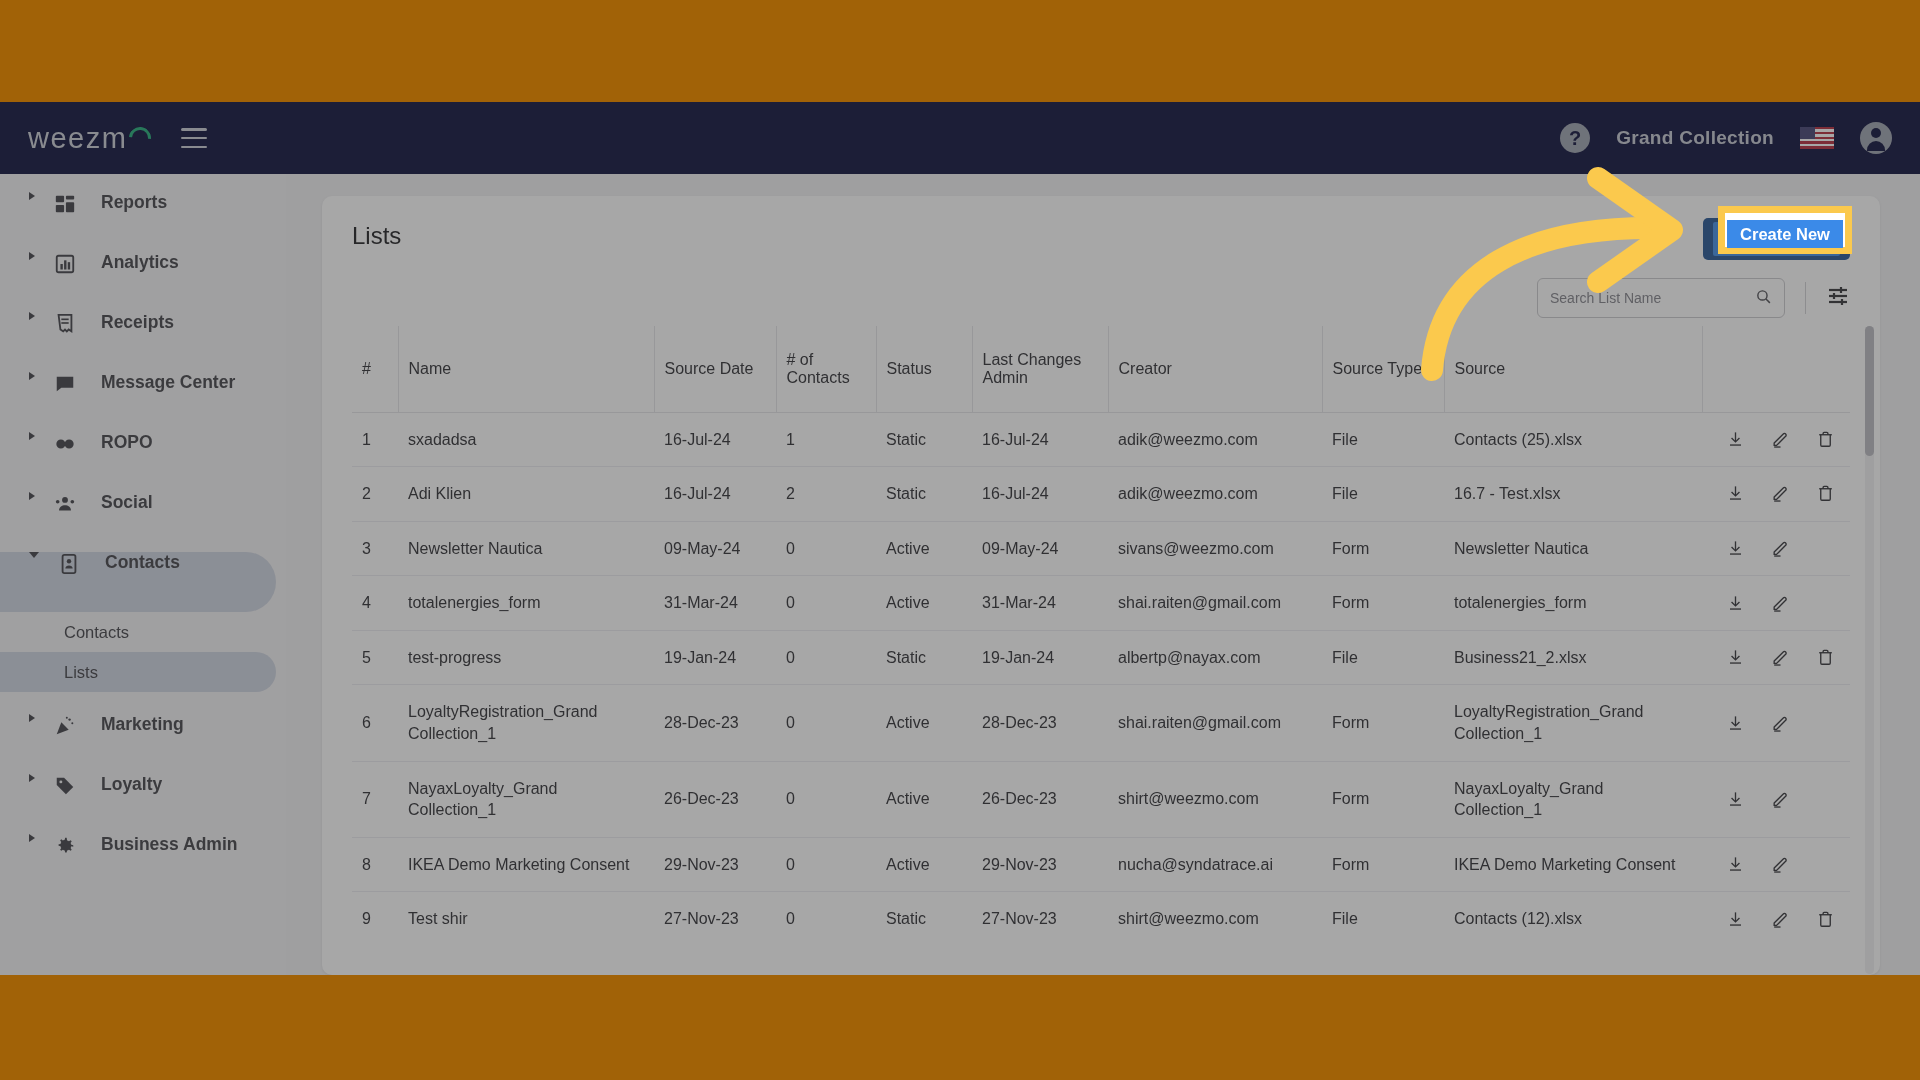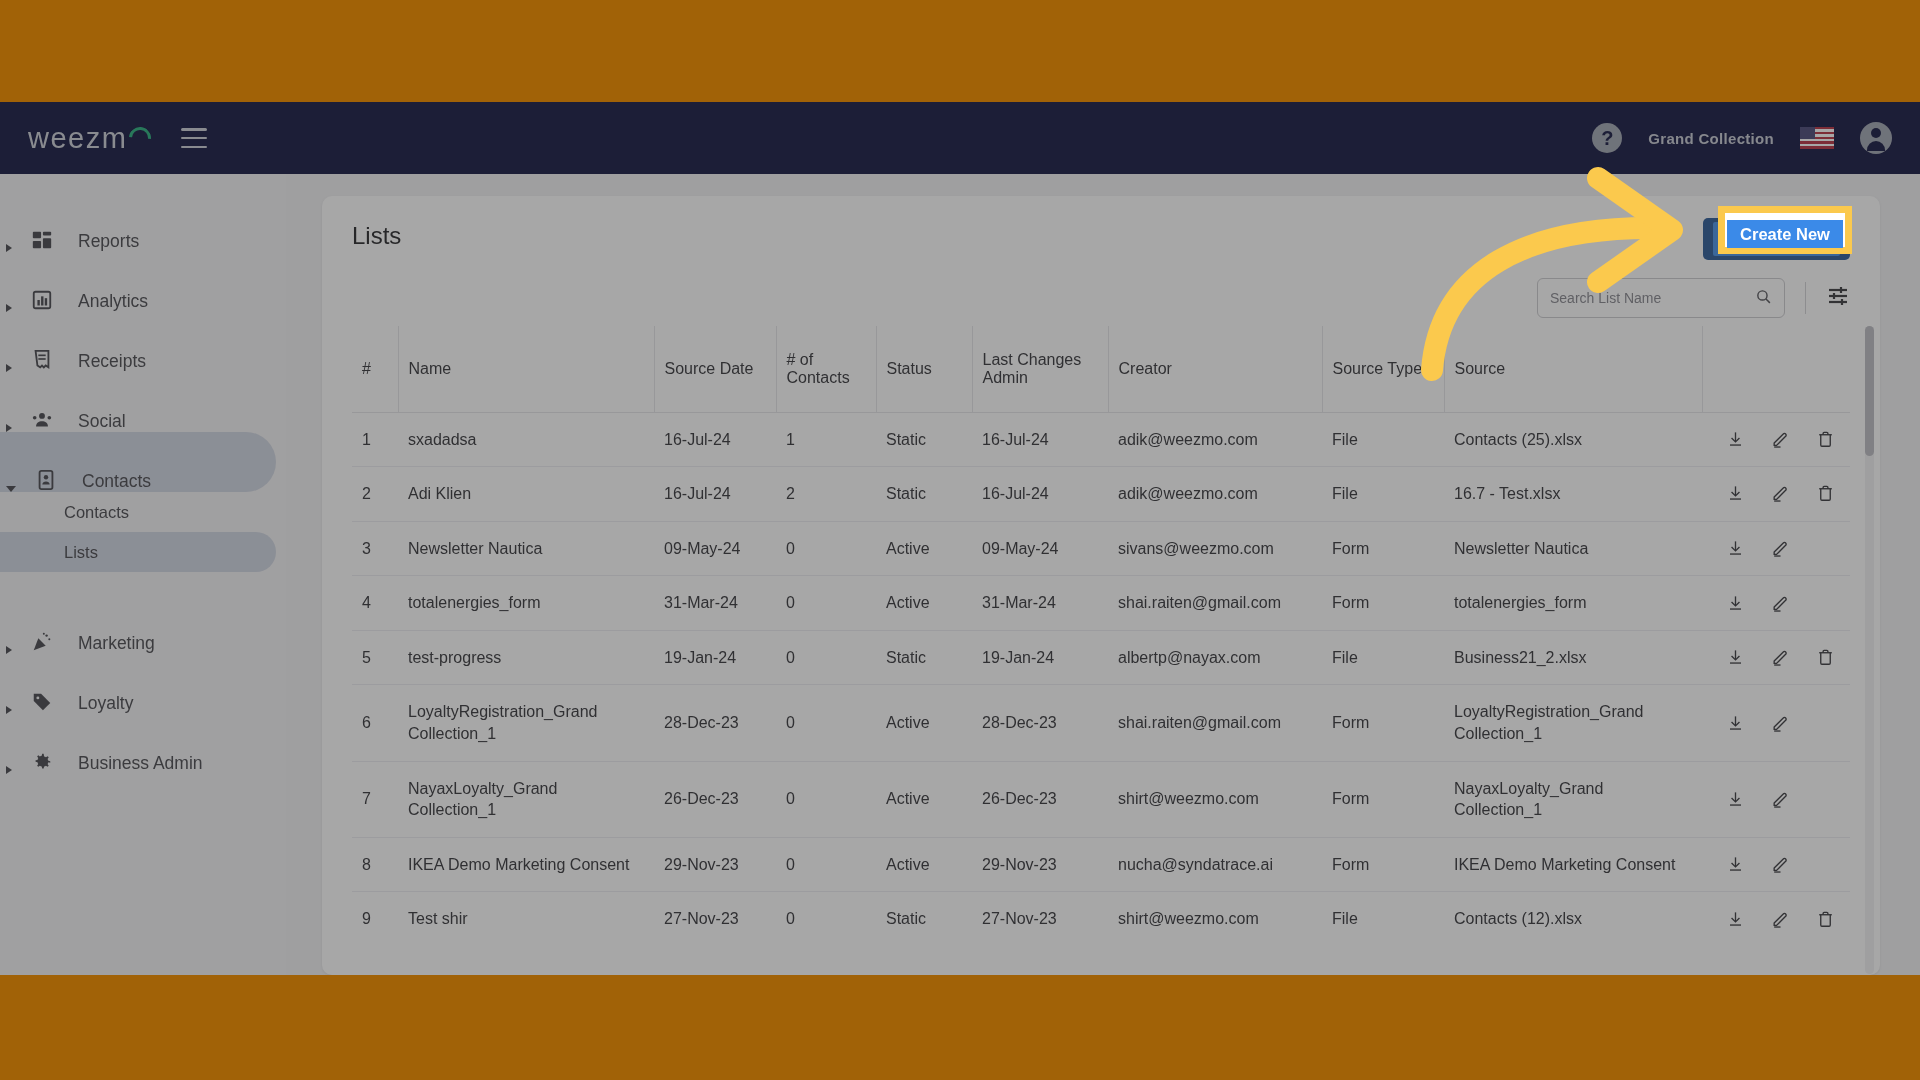--- a/index.html
+++ b/index.html
@@ -61,21 +61,21 @@
   .topbar-right {
     margin-left: auto; margin-right: 28px;
     display: flex; align-items: center; gap: 26px;
   }
   .help-icon {
     width: 30px; height: 30px; border-radius: 50%;
     background: #9aa0ad; color: #030633;
     display: flex; align-items: center; justify-content: center;
     font-size: 20px; font-weight: bold; cursor: pointer;
   }
-  .acct-name { color: #c3c7d1; font-size: 15px; font-weight: 600; letter-spacing: .3px; }
+  .acct-name { color: #c3c7d1; font-size: 19px; font-weight: 600; letter-spacing: .3px; }
   .flag {
     width: 34px; height: 22px; position: relative; overflow: hidden;
     background: #fff; cursor: pointer;
   }
   .flag .stripes { position: absolute; inset: 0;
     background: repeating-linear-gradient(to bottom, #b22234 0 2.4px, #ffffff 2.4px 4.8px); }
   .flag .canton { position: absolute; left: 0; top: 0; width: 15px; height: 11.5px;
     background: #3c3b6e; }
   .avatar-icon {
     width: 32px; height: 32px; border-radius: 50%; background: #9aa0ad;
@@ -93,23 +93,23 @@
   }
 
   
   #sidebar {
     position: absolute; left: 0; top: 72px;
     width: 286px; height: 801px;
     background: #f2f2f4;
     padding-top: 18px;
   }
   .nav-item {
-    height: 60px; display: flex; align-items: flex-end;
-    padding-left: 6px; cursor: pointer; position: relative;
-    border-radius: 0 30px 30px 0; margin-right: 10px;
+    height: 60px; display: flex; align-items: flex-start;
+    padding-left: 29px; cursor: pointer; position: relative;
+    border-radius: 0 30px 30px 0; margin-right: 10px; font-weight: bold;
   }
   .nav-item.active { background: #cdd3e0; }
   .caret {
     width: 0; height: 0; border-left: 6px solid #3a3a40;
     border-top: 4.5px solid transparent; border-bottom: 4.5px solid transparent;
     margin-right: 18px; flex: none;
   }
   .caret.down {
     border-left: 5px solid transparent; border-right: 5px solid transparent;
     border-top: 6px solid #3a3a40; border-bottom: none;
@@ -303,21 +303,40 @@
         <span class="nav-icon">
           <svg viewBox="0 0 24 24">
               <path d="M5 2h14v18l-3-2-2 2-2-2-2 2-3-2z" fill="none" stroke="#3a3a40" stroke-width="2"></path>
               <rect x="8" y="6" width="8" height="1.8"></rect>
               <rect x="8" y="10" width="8" height="1.8"></rect>
             </svg>
         </span>
         <span class="nav-label">Receipts</span>
       </div>
 
-
+      <div class="nav-item">
+        <span class="caret"></span>
+        <span class="nav-icon">
+          <svg viewBox="0 0 24 24">
+              <path d="M3 4h18v12H8l-5 4z"></path>
+            </svg>
+        </span>
+        <span class="nav-label">Message Center</span>
+      </div>
+
+      <div class="nav-item">
+        <span class="caret"></span>
+        <span class="nav-icon">
+          <svg viewBox="0 0 24 24" fill="none" stroke="#3a3a40" stroke-width="1.9">
+              <circle cx="7.5" cy="12" r="4"></circle>
+              <circle cx="16.5" cy="12" r="4"></circle>
+            </svg>
+        </span>
+        <span class="nav-label">ROPO</span>
+      </div>
 
       <div class="nav-item">
         <span class="caret"></span>
         <span class="nav-icon">
           <svg viewBox="0 0 24 24">
               <circle cx="12" cy="7.5" r="3.2"></circle>
               <path d="M5.5 19c0-3.6 2.9-5.6 6.5-5.6s6.5 2 6.5 5.6z"></path>
               <circle cx="4" cy="9.5" r="2"></circle>
               <circle cx="20" cy="9.5" r="2"></circle>
             </svg>

